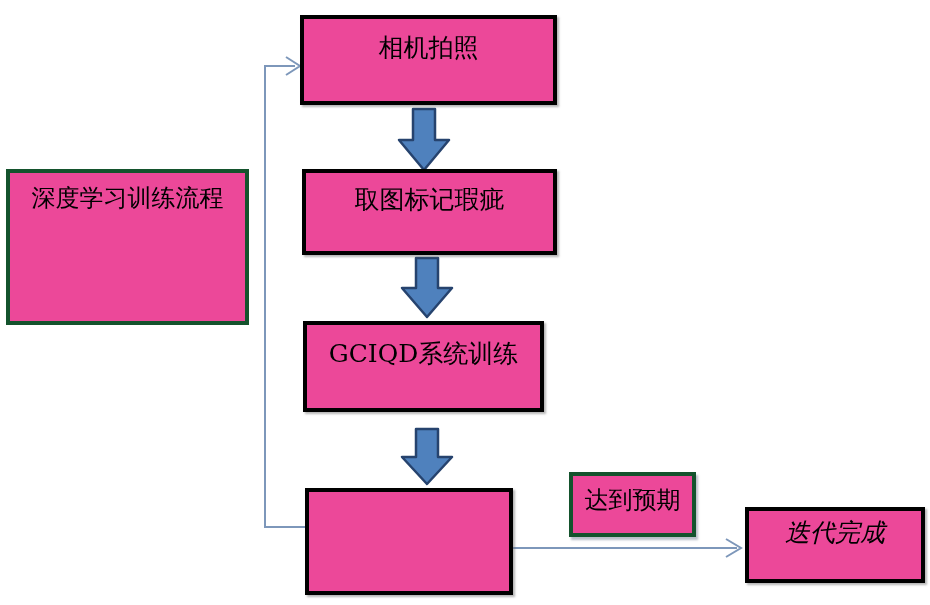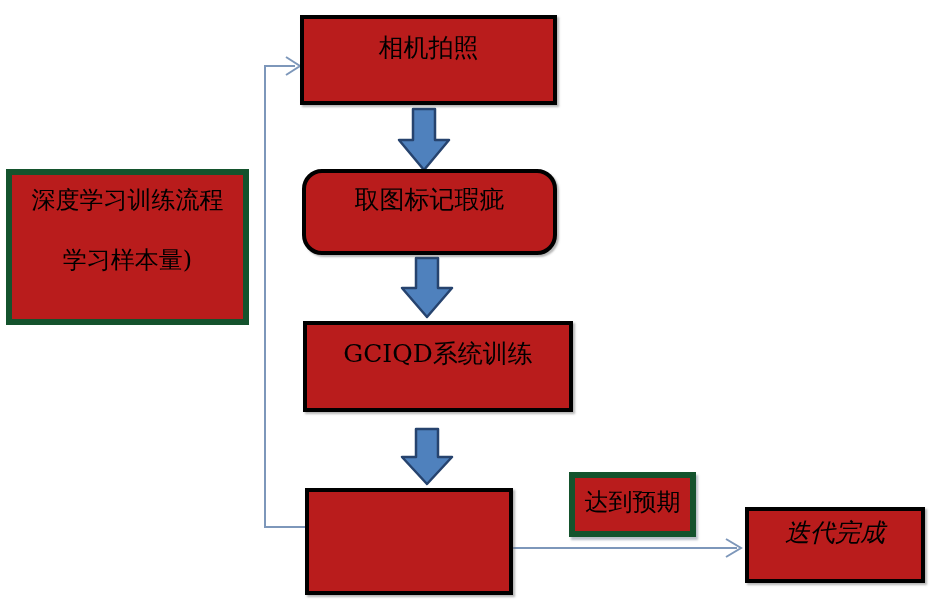--- a/index.html
+++ b/index.html
@@ -20,43 +20,43 @@
     position: absolute;
     left: 0;
     top: 0;
     width: 930px;
     height: 605px;
     z-index: 0;
   }
   .node {
     position: absolute;
     box-sizing: border-box;
-    background: #b91c1c;
+    background: #ec4899;
     text-align: center;
     z-index: 1;
     line-height: 1.25;
   }
   .process {
     border: 4px solid #000000;
     box-shadow: 2px 2px 2px rgba(110,110,110,0.5);
     font-size: 25px;
   }
   .note {
-    border: 6px solid #14532d;
+    border: 4px solid #14532d;
     font-size: 24px;
   }
   #side-note-box {
     left: 6px;  top: 169px;  width: 243px; height: 156px;
     padding-top: 10px;
     line-height: 31px;
   }
   #side-note-box .gap { height: 29px; }
   #step-camera        { left: 300px; top: 15px;  width: 257px; height: 90px;  padding-top: 13px; }
-  #step-label-defects { left: 302px; top: 169px; width: 255px; height: 86px;  padding-top: 11px; border-radius: 20px; }
-  #step-gciqd         { left: 303px; top: 321px; width: 270px; height: 91px;  padding-top: 13px; }
+  #step-label-defects { left: 302px; top: 169px; width: 255px; height: 86px;  padding-top: 11px; }
+  #step-gciqd         { left: 303px; top: 321px; width: 241px; height: 91px;  padding-top: 13px; }
   #step-update-config { left: 305px; top: 488px; width: 208px; height: 107px; padding-top: 9px; line-height: 32px; }
   #condition-label {
     left: 569px; top: 472px; width: 127px; height: 65px;
     padding-top: 9px;
     box-shadow: 2px 3px 2px rgba(128,140,155,0.55);
   }
   #end-box { left: 745px; top: 507px; width: 180px; height: 76px; padding-top: 6px; font-style: italic; }
 </style>
 </head>
 <body>
@@ -72,21 +72,20 @@
     <polyline points="726,539 741,548 726,557" fill="none" stroke="#7d97ba" stroke-width="2"></polyline>
 
     <polygon points="413,109 435,109 435,140 449,140 424,170 399,140 413,140" fill="#4f81bd" stroke="#26436e" stroke-width="2.5" stroke-linejoin="round"></polygon>
     <polygon points="416,258 438,258 438,288 452,288 427,317 402,288 416,288" fill="#4f81bd" stroke="#26436e" stroke-width="2.5" stroke-linejoin="round"></polygon>
     <polygon points="416,429 438,429 438,457 452,457 427,484 402,457 416,457" fill="#4f81bd" stroke="#26436e" stroke-width="2.5" stroke-linejoin="round"></polygon>
   </svg>
 
   <div id="side-note-box" class="node note">
     <div>深度学习训练流程</div>
     <div class="gap"></div>
-    <div>学习样本量)</div>
   </div>
 
   <div id="step-camera" class="node process">
     <span>相机拍照</span>
   </div>
 
   <div id="step-label-defects" class="node process">
     <span>取图标记瑕疵</span>
   </div>
 

